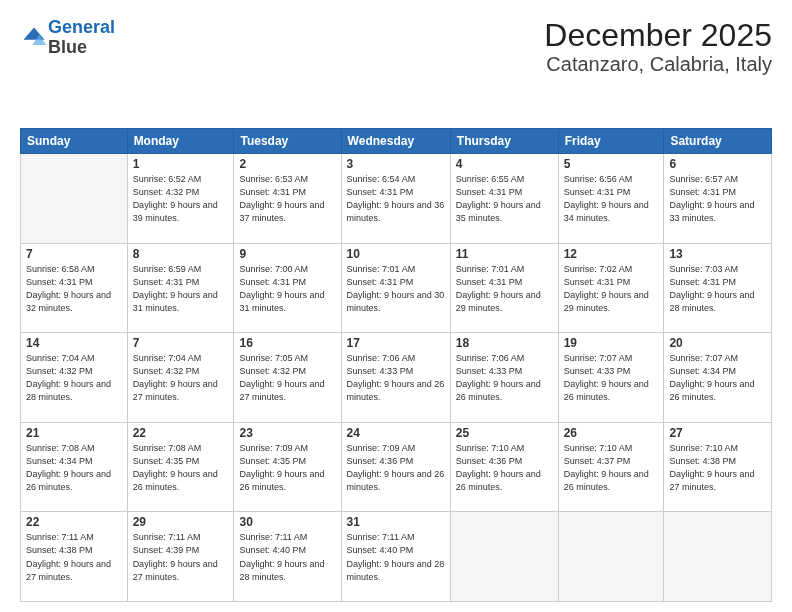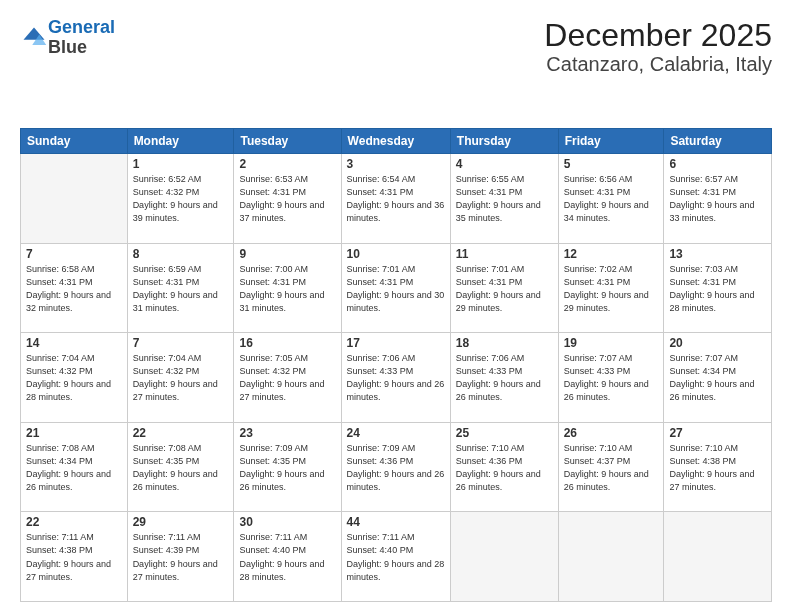--- a/index.html
+++ b/index.html
@@ -257,21 +257,21 @@
           </td>
           <td>
             <span class="day-number">29</span>
             <div class="day-info">Sunrise: 7:11 AM<br>Sunset: 4:39 PM<br>Daylight: 9 hours and 27 minutes.</div>
           </td>
           <td>
             <span class="day-number">30</span>
             <div class="day-info">Sunrise: 7:11 AM<br>Sunset: 4:40 PM<br>Daylight: 9 hours and 28 minutes.</div>
           </td>
           <td>
-            <span class="day-number">44</span>
+            <span class="day-number">31</span>
             <div class="day-info">Sunrise: 7:11 AM<br>Sunset: 4:40 PM<br>Daylight: 9 hours and 28 minutes.</div>
           </td>
           <td class="empty"></td>
           <td class="empty"></td>
           <td class="empty"></td>
         </tr>
       </tbody>
   </table>
 </div>
 

